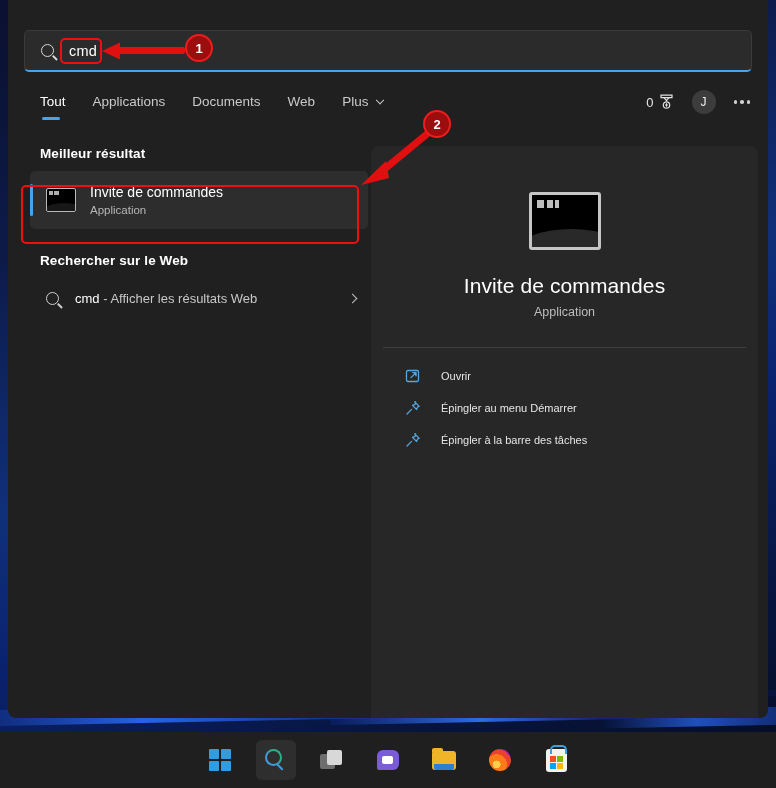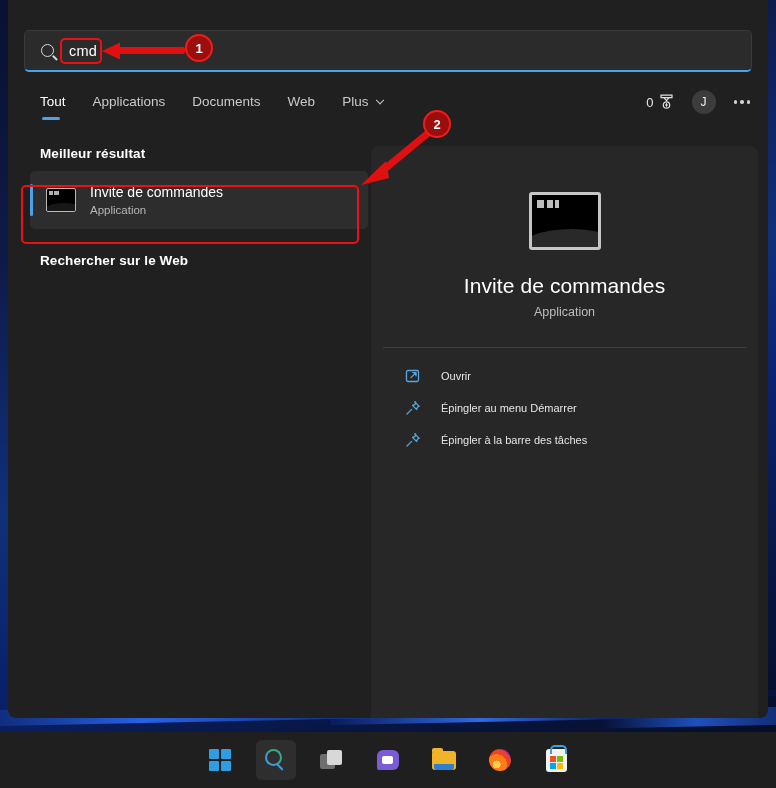--- a/index.html
+++ b/index.html
@@ -311,20 +311,27 @@
     <div id="best-result-item">
       <div class="cmd-icon-sm"></div>
       <div id="best-result-text">
         <div id="best-result-title">Invite de commandes</div>
         <div id="best-result-sub">Application</div>
       </div>
     </div>
 
     <div id="web-section">
       <div class="section-head">Rechercher sur le Web</div>
+      <div id="web-result-row">
+        <span class="mag"></span>
+        <span id="web-result-label">
+          <b>cmd</b><span> - Afficher les résultats Web</span>
+        </span>
+        <span class="chev-right"></span>
+      </div>
     </div>
   </div>
 
   <div id="preview-pane">
     <div id="preview-icon">
       <span class="sheen"></span>
       <span class="glyph"></span>
     </div>
     <div id="preview-title">Invite de commandes</div>
     <div id="preview-sub">Application</div>

